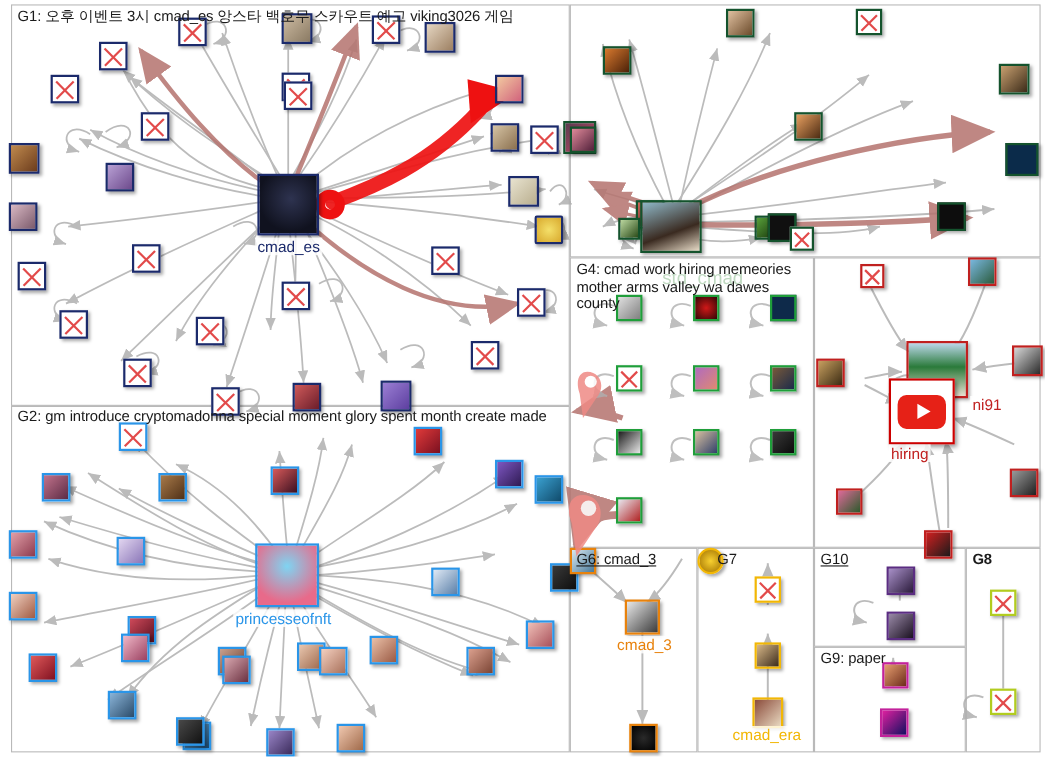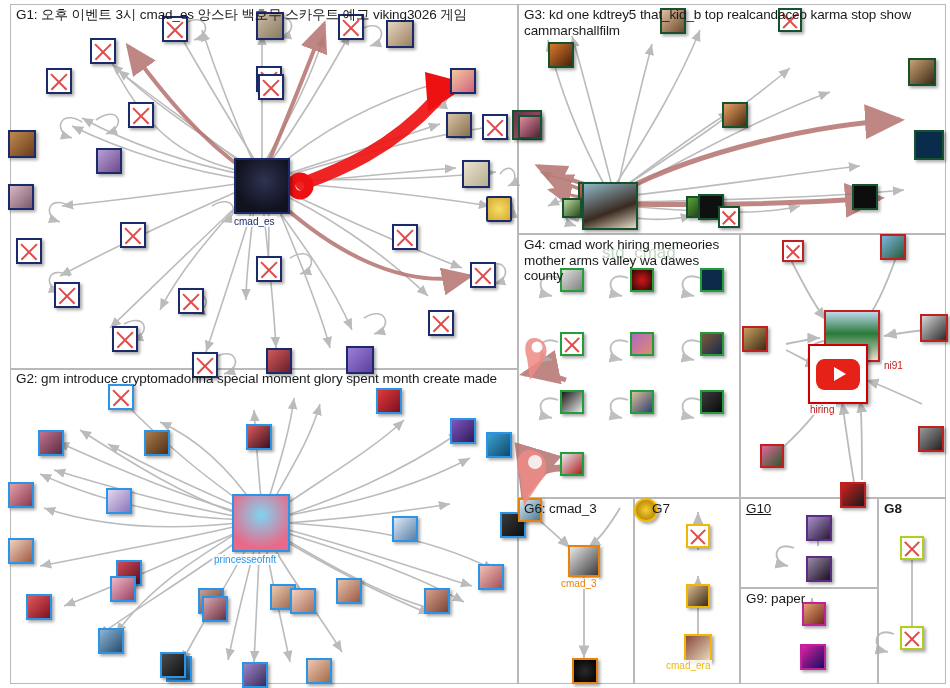--- a/index.html
+++ b/index.html
@@ -19,21 +19,21 @@
         box-shadow:2px 2px 3px rgba(0,0,0,.35);z-index:20;
         background-repeat:no-repeat;background-size:cover;}
   .node.xmark{background:#fff;}
   .node.xmark::before,.node.xmark::after{content:"";position:absolute;left:0;top:50%;
         width:100%;height:1.5px;background:#e24a4a;}
   .node.xmark::before{transform:rotate(45deg);}
   .node.xmark::after{transform:rotate(-45deg);}
 
   .nlabel{position:absolute;font-size:14.5px;white-space:nowrap;z-index:35;
           background:rgba(255,255,255,.82);padding:0 2px;font-weight:400;}
-  .nlabel.big{font-size:10px;}
+  .nlabel.big{font-size:14px;}
 
   
   .yt{position:absolute;background:#fff;border:2px solid #c00;z-index:30;
       box-shadow:2px 2px 4px rgba(0,0,0,.4);display:flex;align-items:center;justify-content:center;}
   .yt-badge{width:44px;height:31px;background:#e62117;border-radius:8px/9px;
       display:flex;align-items:center;justify-content:center;}
   .yt-badge .tri{width:0;height:0;border-left:12px solid #fff;border-top:7px solid transparent;
       border-bottom:7px solid transparent;margin-left:3px;}
 
   
@@ -50,23 +50,22 @@
   <div class="grp" style="left:518px;top:234px;width:222px;height:264px;"></div>
   <div class="grp" style="left:740px;top:234px;width:206px;height:264px;"></div>
   <div class="grp" style="left:518px;top:498px;width:116px;height:186px;"></div>
   <div class="grp" style="left:634px;top:498px;width:106px;height:186px;"></div>
   <div class="grp" style="left:740px;top:498px;width:138px;height:90px;"></div>
   <div class="grp" style="left:740px;top:588px;width:138px;height:96px;"></div>
   <div class="grp" style="left:878px;top:498px;width:68px;height:186px;"></div>
 
   <div class="grp-label" style="left:16px;top:7px;width:500px;">G1: 오후 이벤트 3시 cmad_es 앙스타 백호무 스카우트 예고 viking3026 게임</div>
   <div class="grp-label" style="left:16px;top:371px;width:500px;">G2: gm introduce cryptomadonna special moment glory spent month create made</div>
-  <div class="grp-label" style="left:524px;top:7px;width:400px;">G3: kd one kdtrey5 that_kid_b top realcandaceo karma stop show cammarshallfilm</div>
   <div class="grp-label" style="left:524px;top:237px;width:212px;">G4: cmad work hiring memeories mother arms valley wa dawes county</div>
-  <div class="grp-label" style="left:524px;top:501px;">G6: cmad_3</div>
+  <div class="grp-label" style="left:524px;top:501px;text-decoration:underline;">G6: cmad_3</div>
   <div class="grp-label" style="left:652px;top:501px;">G7</div>
   <div class="grp-label" style="left:746px;top:501px;text-decoration:underline;">G10</div>
   <div class="grp-label" style="left:746px;top:591px;">G9: paper</div>
   <div class="grp-label" style="left:884px;top:501px;font-weight:bold;">G8</div>
 
   <div class="ghost" style="left:602px;top:243px;">std_cmad</div>
 
   <svg id="edges" viewBox="0 0 950 688">
     <defs>
       <marker id="ah" markerWidth="9" markerHeight="9" refX="7" refY="3" orient="auto">

